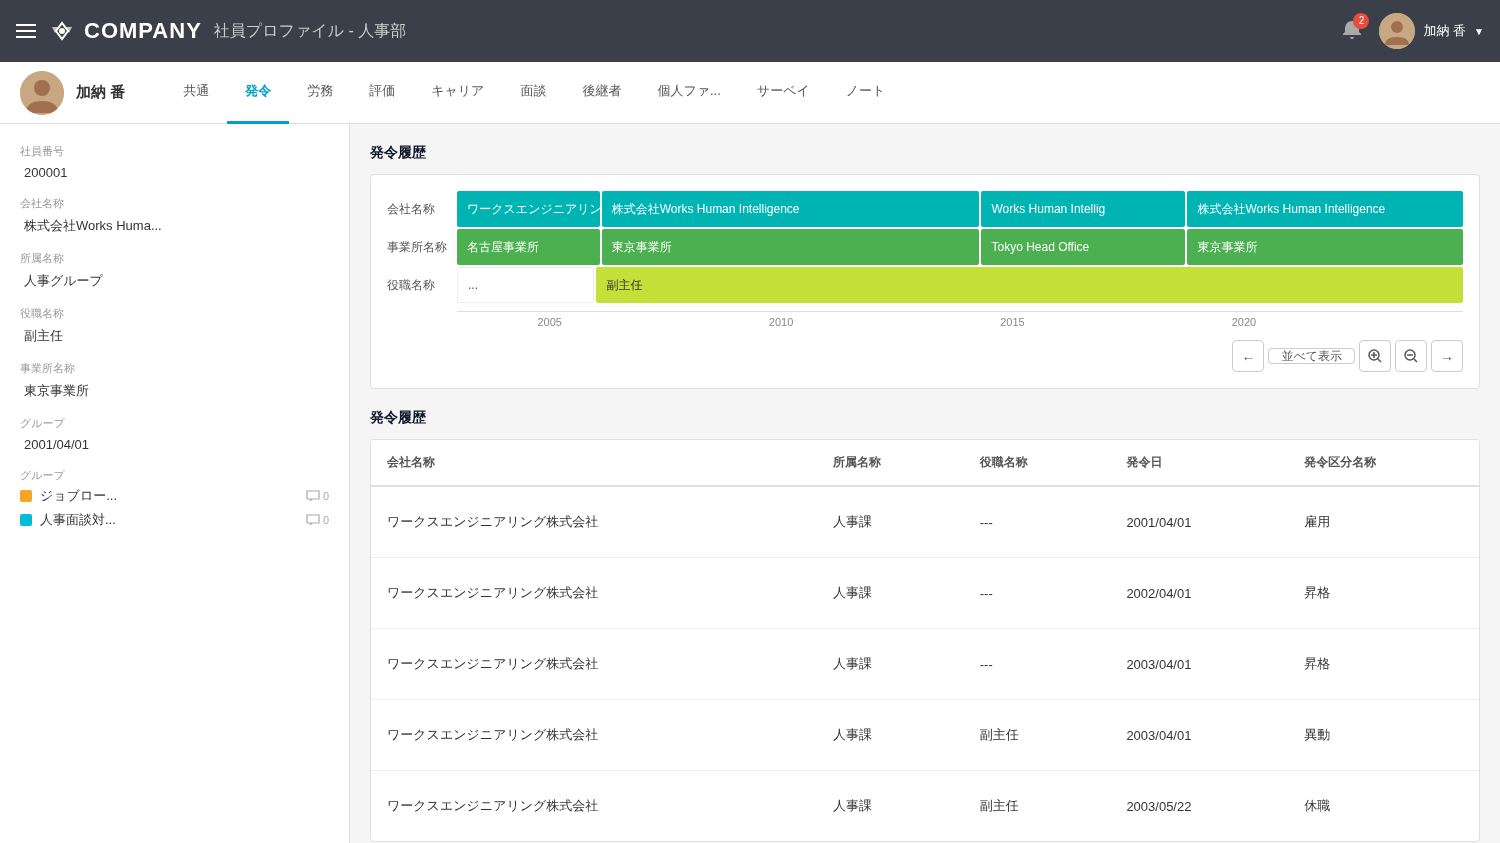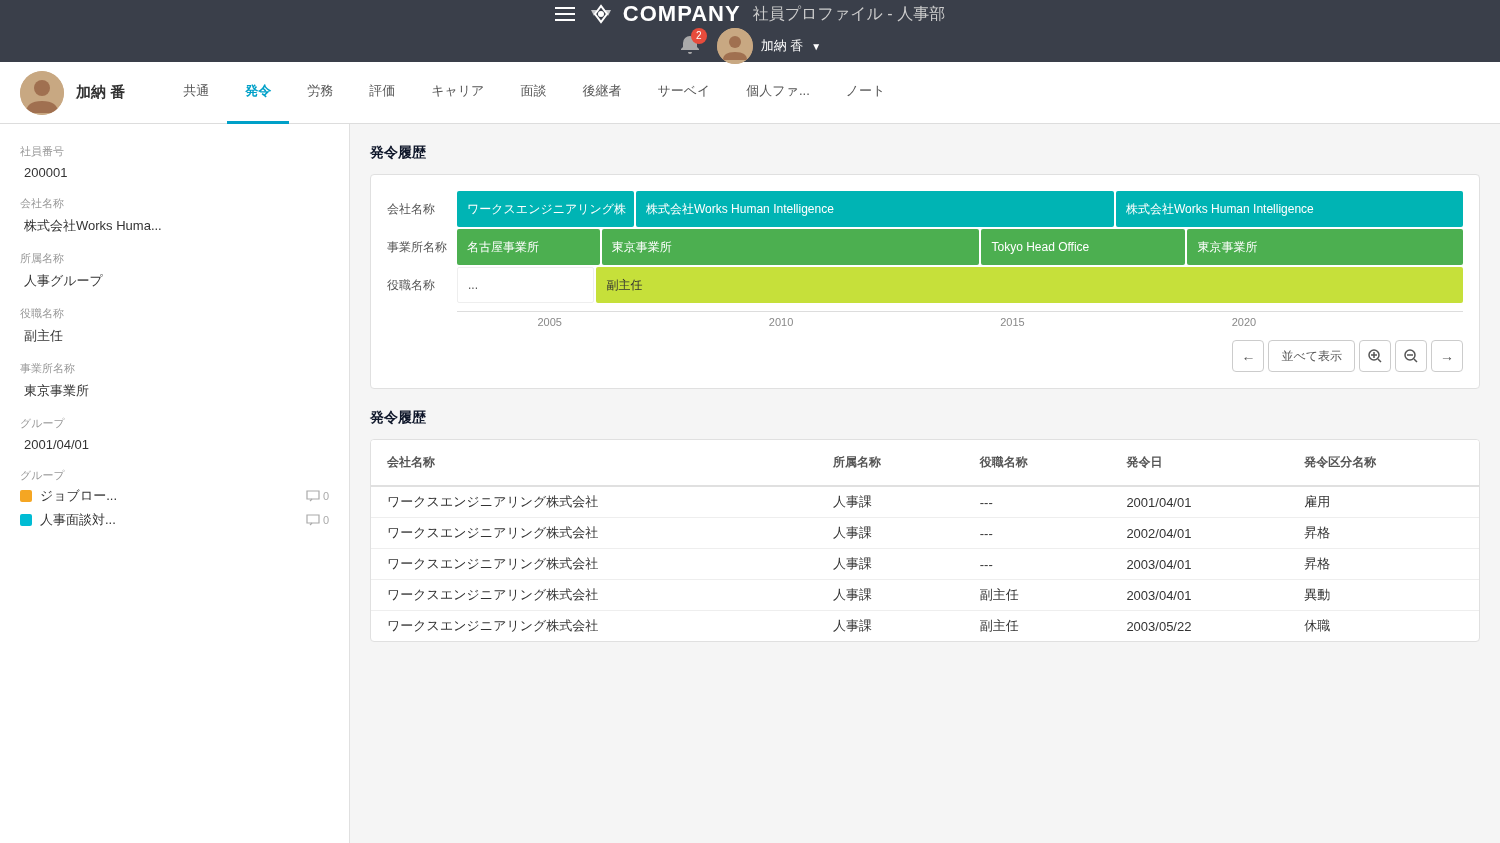--- a/index.html
+++ b/index.html
@@ -5,23 +5,22 @@
     * { box-sizing: border-box; margin: 0; padding: 0; }
     body { font-family: 'Helvetica Neue', Arial, sans-serif; font-size: 13px; background: #f0f0f0; color: #333; }
 
     
     .top-nav {
       background: #3a3f4a;
       color: white;
       height: 62px;
       display: flex;
       align-items: center;
-      padding: 0 8px;
+      padding: 0 16px;
       justify-content: space-between;
-      flex-direction: column;
     }
     .top-nav-left { display: flex; align-items: center; gap: 12px; }
     .hamburger { display: flex; flex-direction: column; gap: 4px; cursor: pointer; }
     .hamburger span { display: block; width: 20px; height: 2px; background: white; }
     .logo-area { display: flex; align-items: center; gap: 8px; }
     .logo-icon { width: 28px; height: 28px; }
     .company-name { font-size: 22px; font-weight: bold; color: white; letter-spacing: 1px; }
     .page-title { font-size: 16px; color: #ccc; margin-left: 4px; }
     .top-nav-right { display: flex; align-items: center; gap: 16px; }
     .bell-icon { position: relative; cursor: pointer; }
@@ -144,21 +143,21 @@
       border-radius: 4px;
       cursor: pointer;
       display: flex;
       align-items: center;
       justify-content: center;
       font-size: 14px;
       color: #555;
     }
     .ctrl-btn-text {
       padding: 7px 12px;
-      height: 32px;
+      height: 16px;
       border: 1px solid #ccc;
       background: white;
       border-radius: 4px;
       cursor: pointer;
       display: flex;
       align-items: center;
       font-size: 12px;
       color: #555;
     }
 
@@ -173,21 +172,21 @@
     .data-table th {
       background: white;
       padding: 14px 16px;
       text-align: left;
       font-size: 12px;
       color: #555;
       font-weight: bold;
       border-bottom: 2px solid #e0e0e0;
     }
     .data-table td {
-      padding: 6px 16px;
+      padding: 26px 16px;
       font-size: 13px;
       color: #333;
       border-bottom: 1px solid #eee;
     }
     .data-table tr:last-child td { border-bottom: none; }
   </style>
 </head>
 <body>
 
 <nav class="top-nav">
@@ -240,22 +239,22 @@
   </div>
   <span class="profile-name">加納 番</span>
   <nav class="tab-nav">
     <div class="tab-item">共通</div>
     <div class="tab-item active">発令</div>
     <div class="tab-item">労務</div>
     <div class="tab-item">評価</div>
     <div class="tab-item">キャリア</div>
     <div class="tab-item">面談</div>
     <div class="tab-item">後継者</div>
+    <div class="tab-item">個人ファ...</div>
     <div class="tab-item">サーベイ</div>
-    <div class="tab-item">個人ファ...</div>
     <div class="tab-item">ノート</div>
   </nav>
 </div>
 
 <div class="main-layout">
 
   <aside class="sidebar">
     <div class="sidebar-label">社員番号</div>
     <div class="sidebar-value">200001</div>
 
@@ -304,20 +303,21 @@
     <div class="section-title">発令履歴</div>
 
     <div class="timeline-card">
       <div class="timeline-container">
 
         <div class="timeline-row">
           <div class="timeline-label">会社名称</div>
           <div class="timeline-bars">
             <div class="bar bar-teal" style="flex:1.2; min-width:0;">ワークスエンジニアリング株</div>
             <div class="bar bar-teal" style="flex:3.5; min-width:0;">株式会社Works Human Intelligence</div>
+            <div class="bar bar-teal" style="flex:1.8; min-width:0;">Works Human Intellig</div>
             <div class="bar bar-teal" style="flex:2.5; min-width:0;">株式会社Works Human Intelligence</div>
           </div>
         </div>
 
         <div class="timeline-row" style="margin-bottom:2px;">
           <div class="timeline-label">事業所名称</div>
           <div class="timeline-bars">
             <div class="bar bar-green" style="flex:1.2; min-width:0;">名古屋事業所</div>
             <div class="bar bar-green" style="flex:3.5; min-width:0;">東京事業所</div>
             <div class="bar bar-green" style="flex:1.8; min-width:0;">Tokyo Head Office</div>

